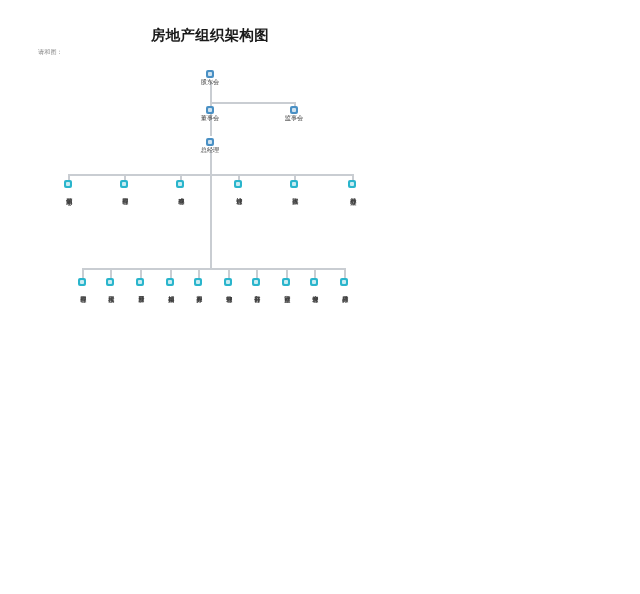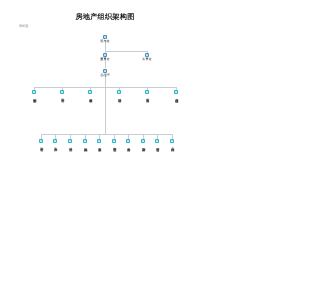--- a/index.html
+++ b/index.html
@@ -13,21 +13,20 @@
     font-family: "DejaVu Sans", "Liberation Sans", sans-serif;
     overflow: hidden;
     position: relative;
   }
   #page {
     position: relative;
     width: 210px;
     height: 219px;
     background: #ffffff;
     overflow: hidden;
-    font-family: Liberation Mono, monospace;
   }
 
   
   #doc-title {
     position: absolute;
     top: 14px;
     left: 0;
     width: 210px;
     text-align: center;
     font-size: 7.2px;

